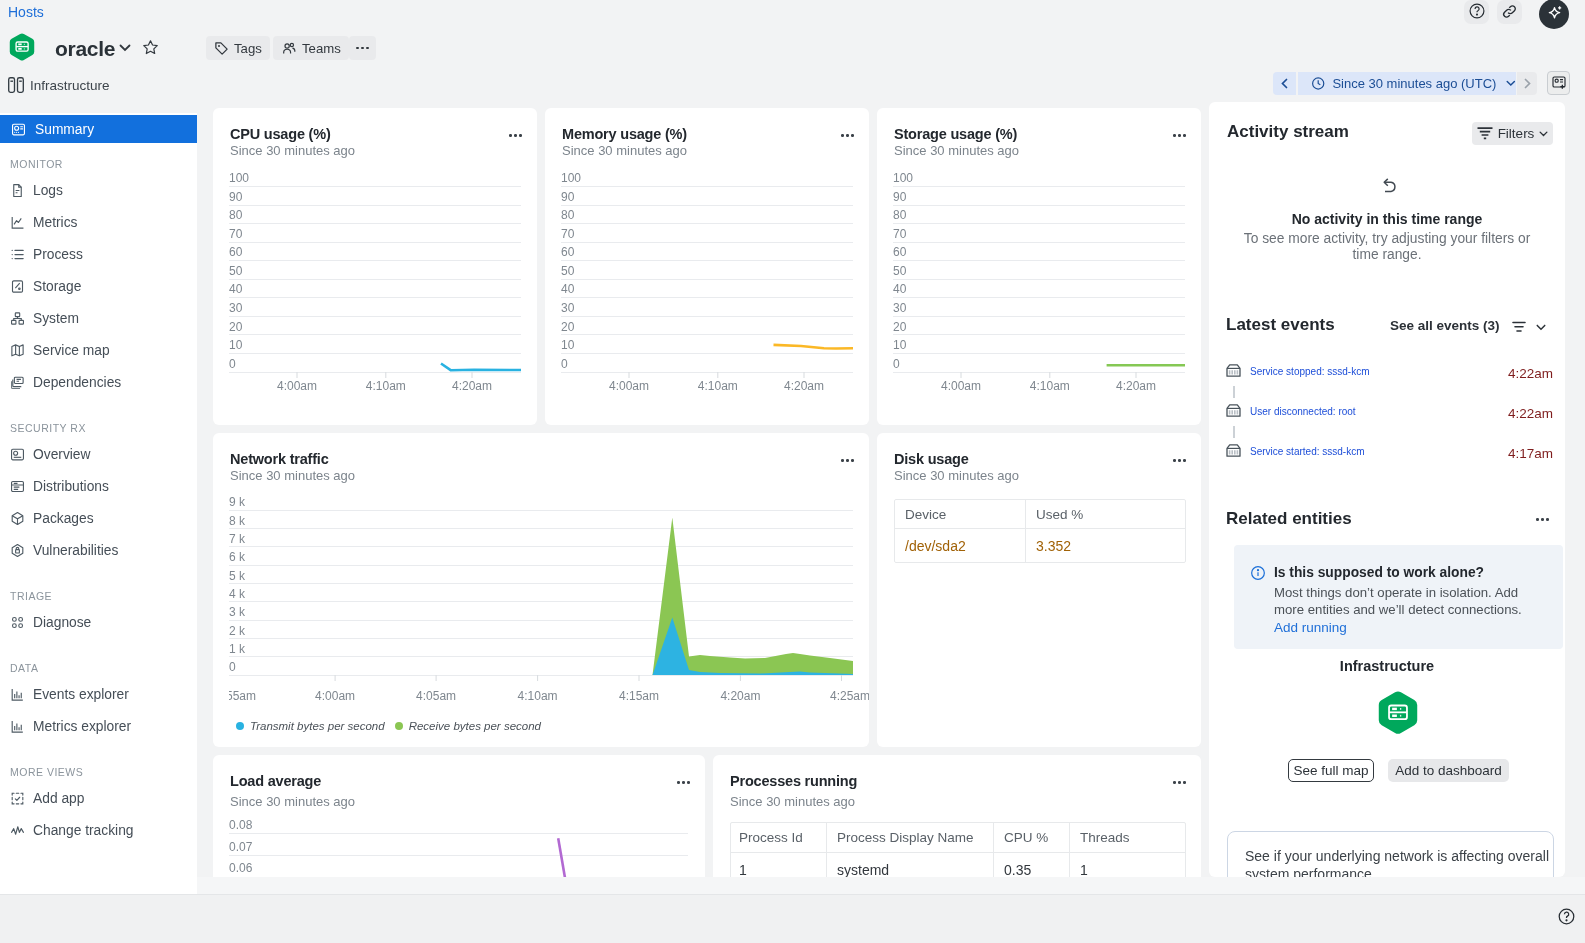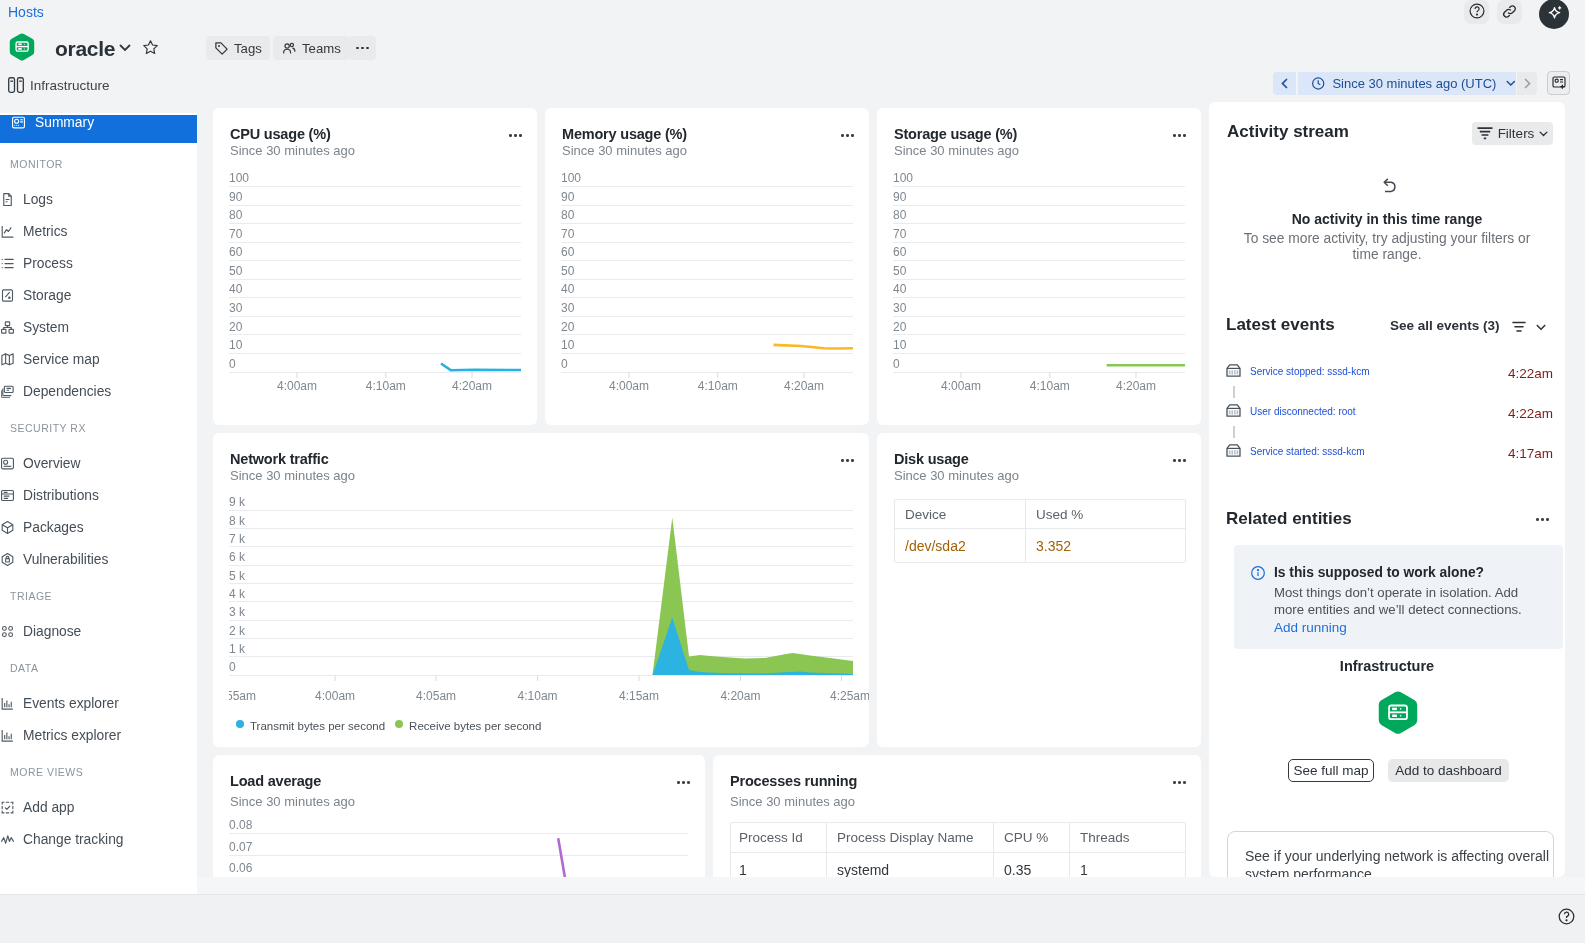--- a/index.html
+++ b/index.html
@@ -10,24 +10,24 @@
 .ctitle { position:absolute; left:17px; top:16px; font-size:14.5px; font-weight:bold; color:#23282e; line-height:21px; letter-spacing:-0.2px;}
 .csub { position:absolute; left:17px; top:34px; font-size:13px; color:#7c848c; line-height:17px; }
 .cdots { position:absolute; right:15px; top:26px; display:flex; gap:2.5px; }
 .cdots i { width:2.6px; height:2.6px; border-radius:50%; background:#3c434a; }
 
 .hosts { position:absolute; left:8px; top:4px; color:#1f6fd8; font-size:14px; }
 .h-title { position:absolute; left:55px; top:37px; font-size:21px; font-weight:bold; color:#2a3137; letter-spacing:-0.3px;}
 .hbtn { position:absolute; height:24px; background:#e9eaec; border-radius:4px; display:flex; align-items:center; padding:0 8px; font-size:13.2px; color:#32383e; gap:5px;}
 
 #sidebar { position:absolute; left:0; top:113px; width:197px; height:781px; background:#fff; }
-.snav { height:32px; display:flex; align-items:center; gap:8px; font-size:13.8px; color:#454e57; }
+.snav { height:32px; display:flex; align-items:flex-start; padding-left:10px; gap:8px; font-size:13.8px; color:#454e57; }
 .snav svg { flex:0 0 15px; }
 .slabel { margin:16px 0 13px 0; padding-left:10px; font-size:10.5px; line-height:11px; color:#8b949c; letter-spacing:0.5px; }
-#sum { height:28px; margin-top:2px; background:#1270dd; color:#fff; display:flex; padding-left:10px; gap:8px; font-size:13.8px; }
+#sum { height:28px; margin-top:2px; background:#1270dd; color:#fff; display:flex; align-items:center; padding-left:10px; gap:8px; font-size:13.8px; }
 
 #rpanel { position:absolute; left:1209px; top:102px; width:356px; height:775px; background:#fff; border-radius:6px; overflow:hidden; }
 .rp-h { position:absolute; font-size:17px; font-weight:bold; color:#23282e; }
 .ev { position:absolute; left:17px; font-size:10px; color:#1d4ed8; }
 .ev-t { position:absolute; right:12px; font-size:13.5px; color:#7f1d1d; }
 </style>
 </head>
 <body>
 
 <a class="hosts">Hosts</a>
@@ -366,21 +366,21 @@
       <text x="-3" y="267" font-size="12" fill="#7f878f">55am</text>
       <text x="106.1" y="267" font-size="12" fill="#7f878f" text-anchor="middle">4:00am</text>
       <text x="207.1" y="267" font-size="12" fill="#7f878f" text-anchor="middle">4:05am</text>
       <text x="308.6" y="267" font-size="12" fill="#7f878f" text-anchor="middle">4:10am</text>
       <text x="410" y="267" font-size="12" fill="#7f878f" text-anchor="middle">4:15am</text>
       <text x="511.4" y="267" font-size="12" fill="#7f878f" text-anchor="middle">4:20am</text>
       <text x="621" y="267" font-size="12" fill="#7f878f" text-anchor="middle">4:25am</text>
       <path d="M423.5,242.1 L443.3,84.5 L460,223.5 L471,222 L481,223 L501,224.5 L516,225.5 L536,225 L557,221 L564,220 L571,221 L581,222.5 L601,225 L624,228 L624,242.1 Z" fill="#8bc653"></path>
       <path d="M423.5,242.1 L443.3,184.5 L460,237 L471,239 L491,240 L531,240.5 L561,239 L571,238.5 L581,239.5 L624,241 L624,242.1 Z" fill="#2db3e2"></path>
     </svg>
-    <div style="position:absolute;left:23px;top:287px;display:flex;align-items:flex-start;font-size:11.5px;color:#4a5158;">
+    <div style="position:absolute;left:23px;top:287px;display:flex;align-items:center;font-size:11.5px;color:#4a5158;font-style:italic;">
 <span style="width:8px;height:8px;border-radius:50%;background:#29b2e1;margin-right:6px;"></span>Transmit bytes per second
 <span style="width:8px;height:8px;border-radius:50%;background:#8bc653;margin:0 6px 0 10px;"></span>Receive bytes per second</div>
 </div>
 <div class="card" id="c-disk" style="left:877px;top:433px;width:324px;height:314px;">
  <div class="ctitle">Disk usage</div>
  <div class="csub">Since 30 minutes ago</div>
  <div class="cdots">
       <i></i>
       <i></i>
       <i></i>

